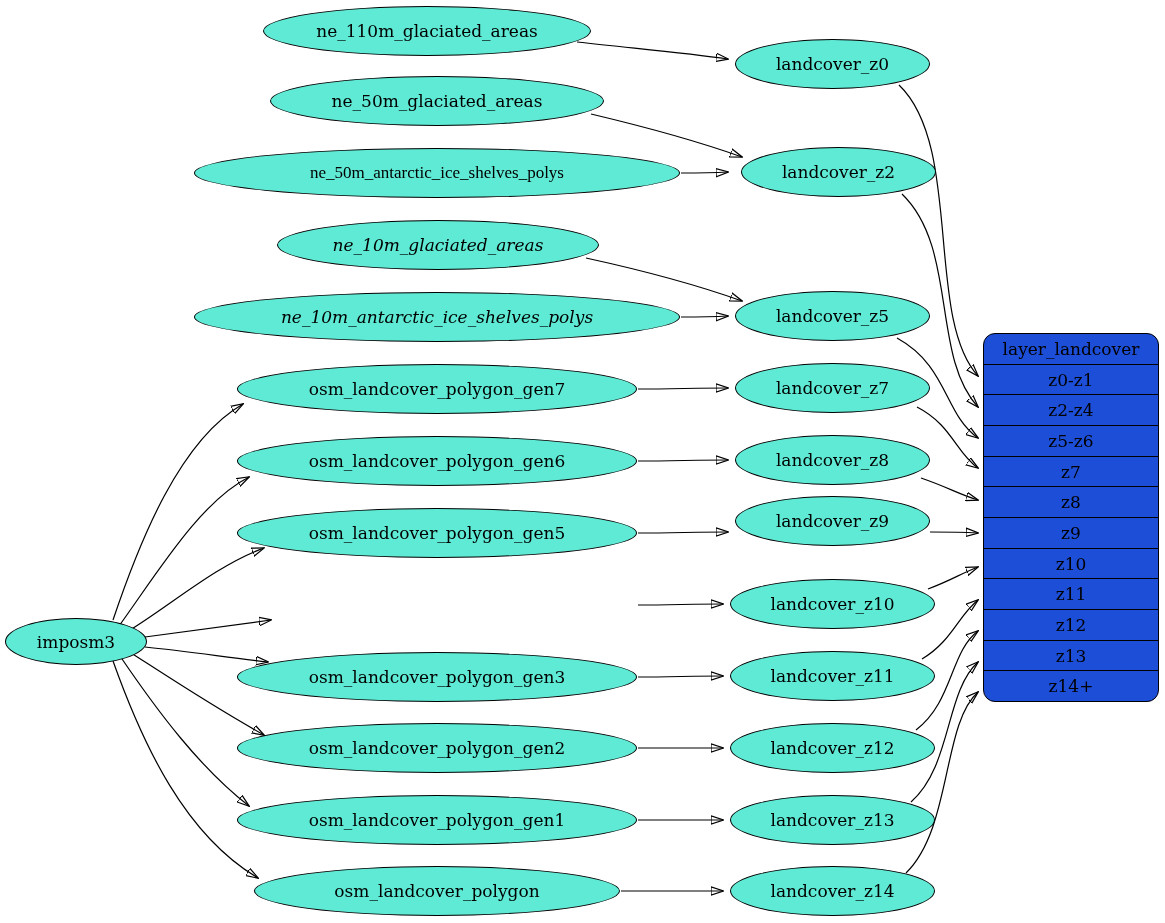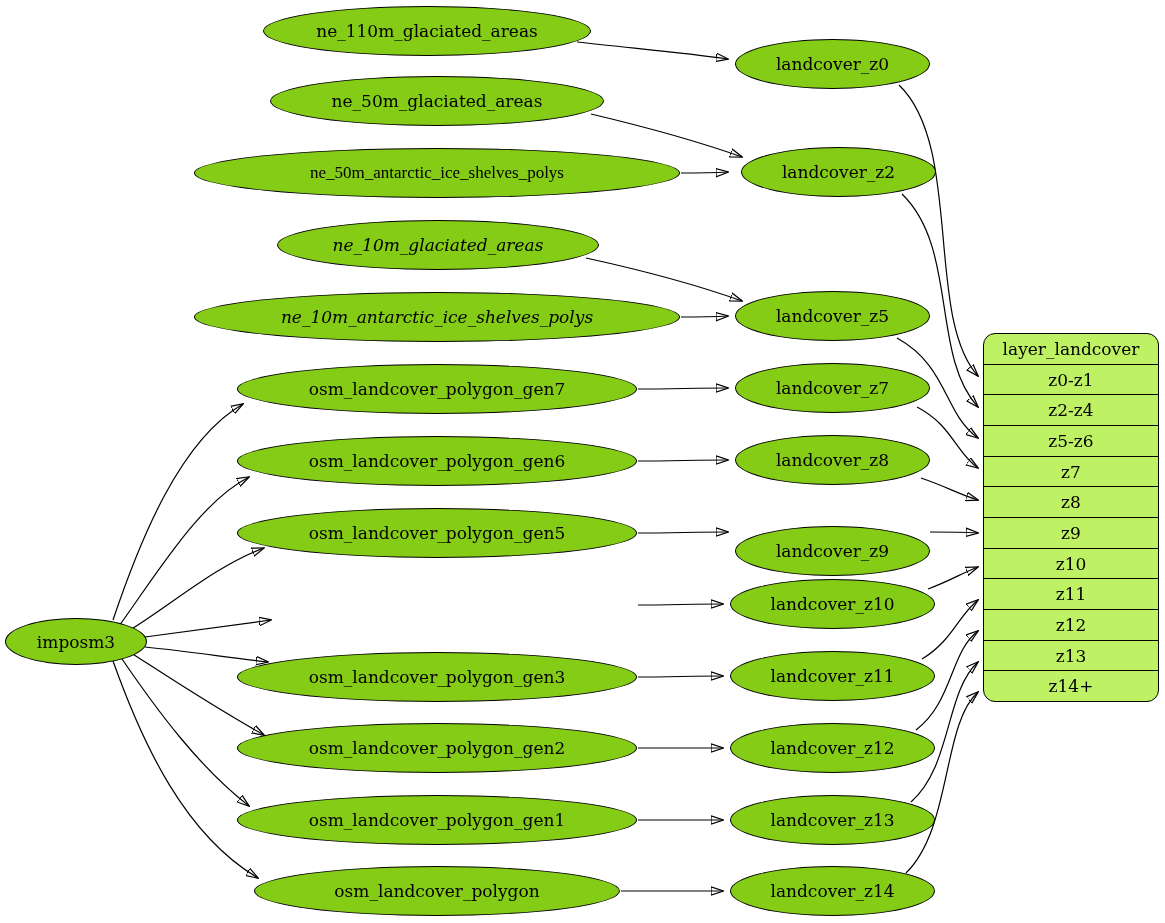--- a/index.html
+++ b/index.html
@@ -10,35 +10,35 @@
     background: #ffffff;
     font-family: "DejaVu Serif", "Liberation Serif", serif;
     color: #000;
     overflow: hidden;
   }
   svg.edges { position: absolute; left: 0; top: 0; width: 1165px; height: 923px; }
   svg.edges path { fill: none; stroke: #000; stroke-width: 1.2; }
   .node {
     position: absolute;
     box-sizing: border-box;
-    background: #84cc16;
+    background: #5eead4;
     border: 1.3px solid #000;
     border-radius: 50%;
     display: flex;
     align-items: center;
     justify-content: center;
     font-size: 17px;
     white-space: nowrap;
   }
   .record {
     position: absolute;
     left: 983px; top: 333px;
     width: 176px; height: 369px;
     box-sizing: border-box;
-    background: #bef264;
+    background: #1d4ed8;
     border: 1.5px solid #000;
     border-radius: 12px;
     display: flex;
     flex-direction: column;
     overflow: hidden;
     font-size: 17px;
   }
   .record-row {
     flex: 1;
     display: flex;
@@ -110,21 +110,21 @@
   <div class="node" style="left:237px; top:652px; width:400px; height:50px;">osm_landcover_polygon_gen3</div>
   <div class="node" style="left:237px; top:723px; width:400px; height:50px;">osm_landcover_polygon_gen2</div>
   <div class="node" style="left:237px; top:795px; width:400px; height:50px;">osm_landcover_polygon_gen1</div>
   <div class="node" style="left:254px; top:866px; width:366px; height:50px;">osm_landcover_polygon</div>
 
   <div class="node" style="left:735px; top:39px; width:195px; height:50px;">landcover_z0</div>
   <div class="node" style="left:741px; top:147px; width:195px; height:50px;">landcover_z2</div>
   <div class="node" style="left:735px; top:291px; width:195px; height:50px;">landcover_z5</div>
   <div class="node" style="left:735px; top:363px; width:195px; height:50px;">landcover_z7</div>
   <div class="node" style="left:735px; top:435px; width:195px; height:50px;">landcover_z8</div>
-  <div class="node" style="left:735px; top:526px; width:195px; height:50px;">landcover_z9</div>
+  <div class="node" style="left:735px; top:496px; width:195px; height:50px;">landcover_z9</div>
   <div class="node" style="left:730px; top:579px; width:205px; height:50px;">landcover_z10</div>
   <div class="node" style="left:730px; top:651px; width:205px; height:50px;">landcover_z11</div>
   <div class="node" style="left:730px; top:723px; width:205px; height:50px;">landcover_z12</div>
   <div class="node" style="left:730px; top:795px; width:205px; height:50px;">landcover_z13</div>
   <div class="node" style="left:730px; top:866px; width:205px; height:50px;">landcover_z14</div>
 
   <div class="record">
     <div class="record-row">layer_landcover</div>
     <div class="record-row">z0-z1</div>
     <div class="record-row">z2-z4</div>

